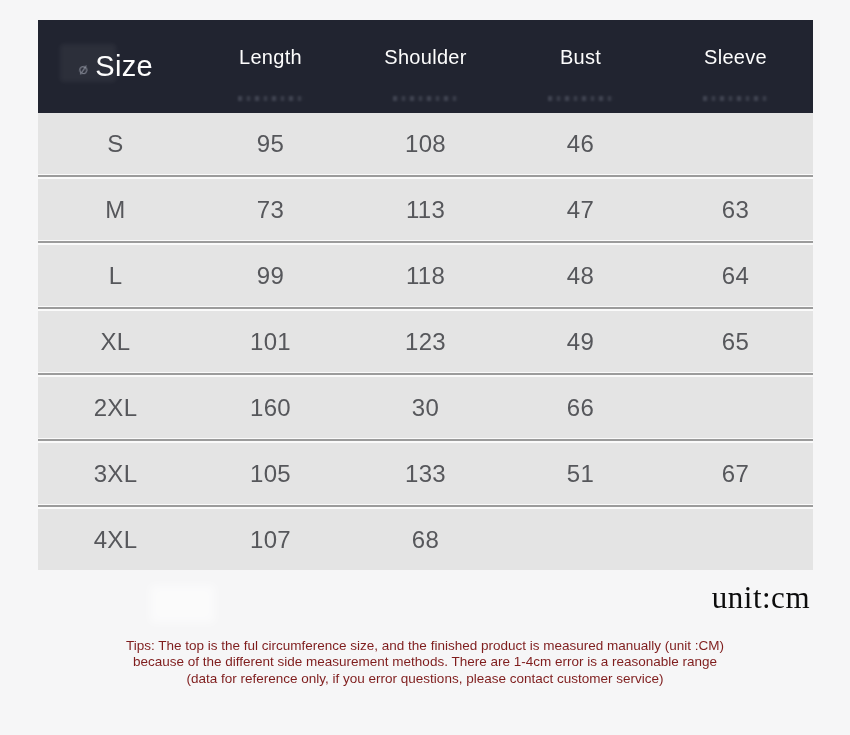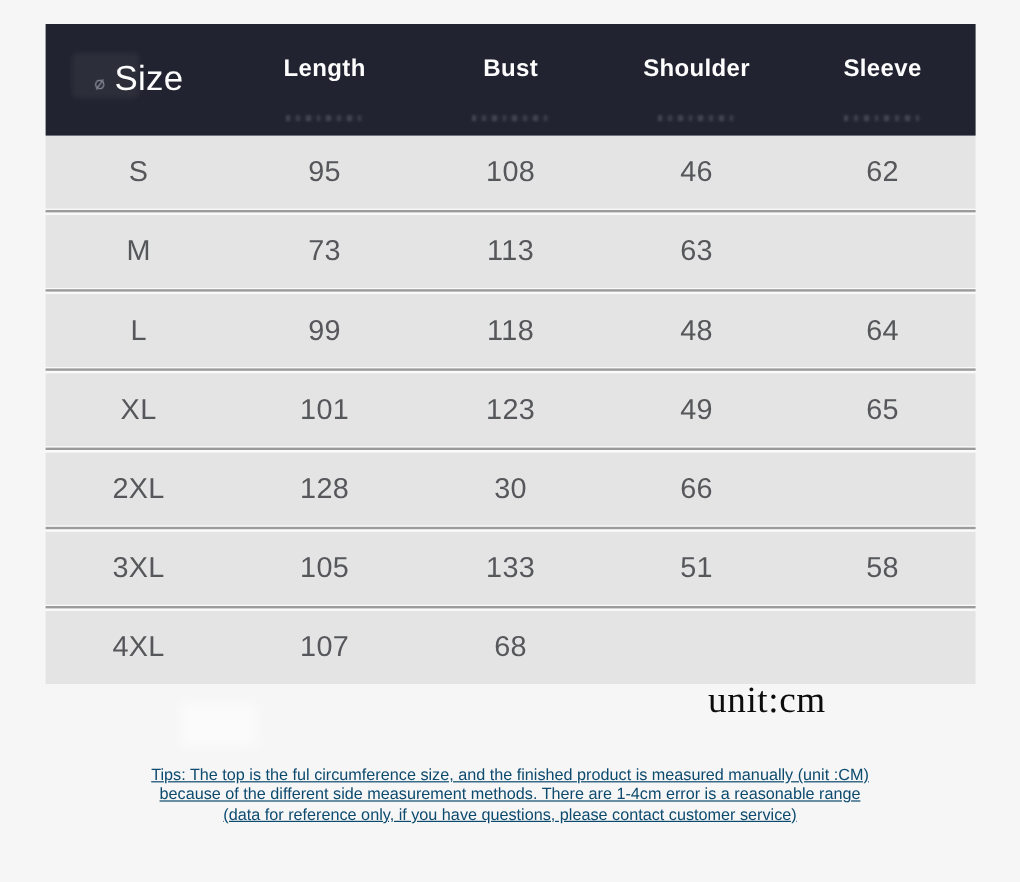--- a/index.html
+++ b/index.html
@@ -24,21 +24,21 @@
     grid-template-columns: repeat(5, 1fr);
     position: relative;
   }
   .hcell {
     position: relative;
     display: flex;
     flex-direction: column;
     align-items: center;
     justify-content: center;
     font-size: 20px;
-    font-weight: 700;
+    font-weight: 400;
     letter-spacing: 0.3px;
   }
   .hcell .hlabel { transform: translateY(-9px); }
   .hcell.size-col { flex-direction: row; gap: 8px; font-size: 29px; font-weight: 500; }
   .hcell.size-col .hlabel { transform: none; }
   .size-icon {
     font-size: 15px;
     color: #a7abb8;
     opacity: 0.75;
     transform: rotate(-10deg) translateY(2px);
@@ -83,36 +83,35 @@
     content: "";
     position: absolute;
     left: 0; right: 0; top: 1px;
     height: 2px;
     background: #9b9b9b;
   }
 
   
   .unit {
     position: absolute;
-    left: 590px; top: 565px;
+    left: 590px; top: 580px;
     width: 220px;
-    text-align: left;
+    text-align: right;
     font-family: "Liberation Serif", "DejaVu Serif", serif;
     font-size: 31px;
     color: #0c0c0c;
     letter-spacing: 0.5px;
   }
   .tips {
     position: absolute;
     left: 0; right: 0; top: 638px;
     text-align: center;
     font-size: 13.5px;
     line-height: 1.22;
-    color: #0c4a6e;
-    text-decoration: underline;
+    color: #7f1d1d;
   }
   .below-watermark {
     position: absolute;
     left: 150px; top: 585px;
     width: 65px; height: 38px;
     background: rgba(255,255,255,0.55);
     filter: blur(5px);
   }
 </style>
 </head>
@@ -126,46 +125,46 @@
       <div class="header-watermark"></div>
       <div class="hcell size-col">
         <span class="size-icon">⌀</span>
         <span class="hlabel">Size</span>
       </div>
       <div class="hcell">
         <span class="hlabel">Length</span>
         <i class="smudge"></i>
       </div>
       <div class="hcell">
+        <span class="hlabel">Shoulder</span>
+        <i class="smudge"></i>
+      </div>
+      <div class="hcell">
         <span class="hlabel">Bust</span>
-        <i class="smudge"></i>
-      </div>
-      <div class="hcell">
-        <span class="hlabel">Shoulder</span>
         <i class="smudge"></i>
       </div>
       <div class="hcell">
         <span class="hlabel">Sleeve</span>
         <i class="smudge"></i>
       </div>
     </div>
 
     <div class="tbody">
         <div class="row">
           <div class="cell">S</div>
           <div class="cell">95</div>
           <div class="cell">108</div>
           <div class="cell">46</div>
-          <div class="cell">62</div>
         </div>
         <div class="divider"></div>
         <div class="row">
           <div class="cell">M</div>
           <div class="cell">73</div>
           <div class="cell">113</div>
+          <div class="cell">47</div>
           <div class="cell">63</div>
         </div>
         <div class="divider"></div>
         <div class="row">
           <div class="cell">L</div>
           <div class="cell">99</div>
           <div class="cell">118</div>
           <div class="cell">48</div>
           <div class="cell">64</div>
         </div>
@@ -173,44 +172,44 @@
         <div class="row">
           <div class="cell">XL</div>
           <div class="cell">101</div>
           <div class="cell">123</div>
           <div class="cell">49</div>
           <div class="cell">65</div>
         </div>
         <div class="divider"></div>
         <div class="row">
           <div class="cell">2XL</div>
-          <div class="cell">128</div>
+          <div class="cell">160</div>
           <div class="cell">30</div>
           <div class="cell">66</div>
         </div>
         <div class="divider"></div>
         <div class="row">
           <div class="cell">3XL</div>
           <div class="cell">105</div>
           <div class="cell">133</div>
           <div class="cell">51</div>
-          <div class="cell">58</div>
+          <div class="cell">67</div>
         </div>
         <div class="divider"></div>
         <div class="row">
           <div class="cell">4XL</div>
           <div class="cell">107</div>
           <div class="cell">68</div>
         </div>
       </div>
   </div>
 
   <div class="below-watermark"></div>
 
   <div class="unit">unit:cm</div>
 
   <div class="tips">
     <div>Tips: The top is the ful circumference size, and the finished product is measured manually (unit :CM)</div>
     <div>because of the different side measurement methods. There are 1-4cm error is a reasonable range</div>
-    <div>(data for reference only, if you have questions, please contact customer service)</div>
+    <div>(data for reference only, if you error questions, please contact customer service)</div>
   </div>
 
 </div>
 
 </body></html>

